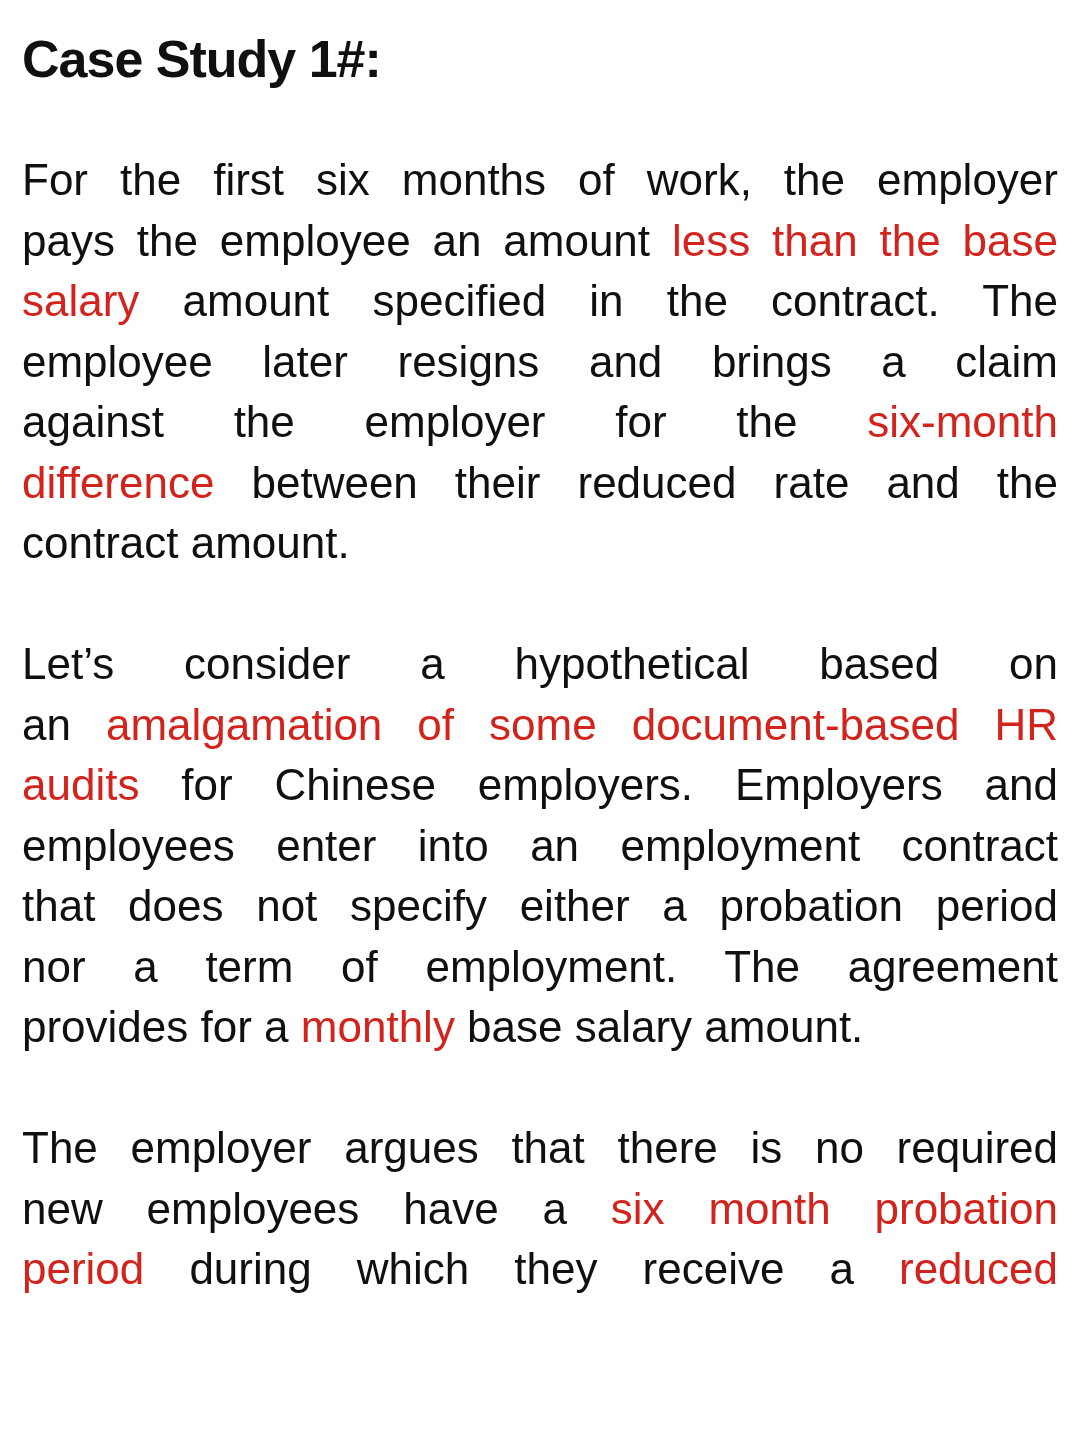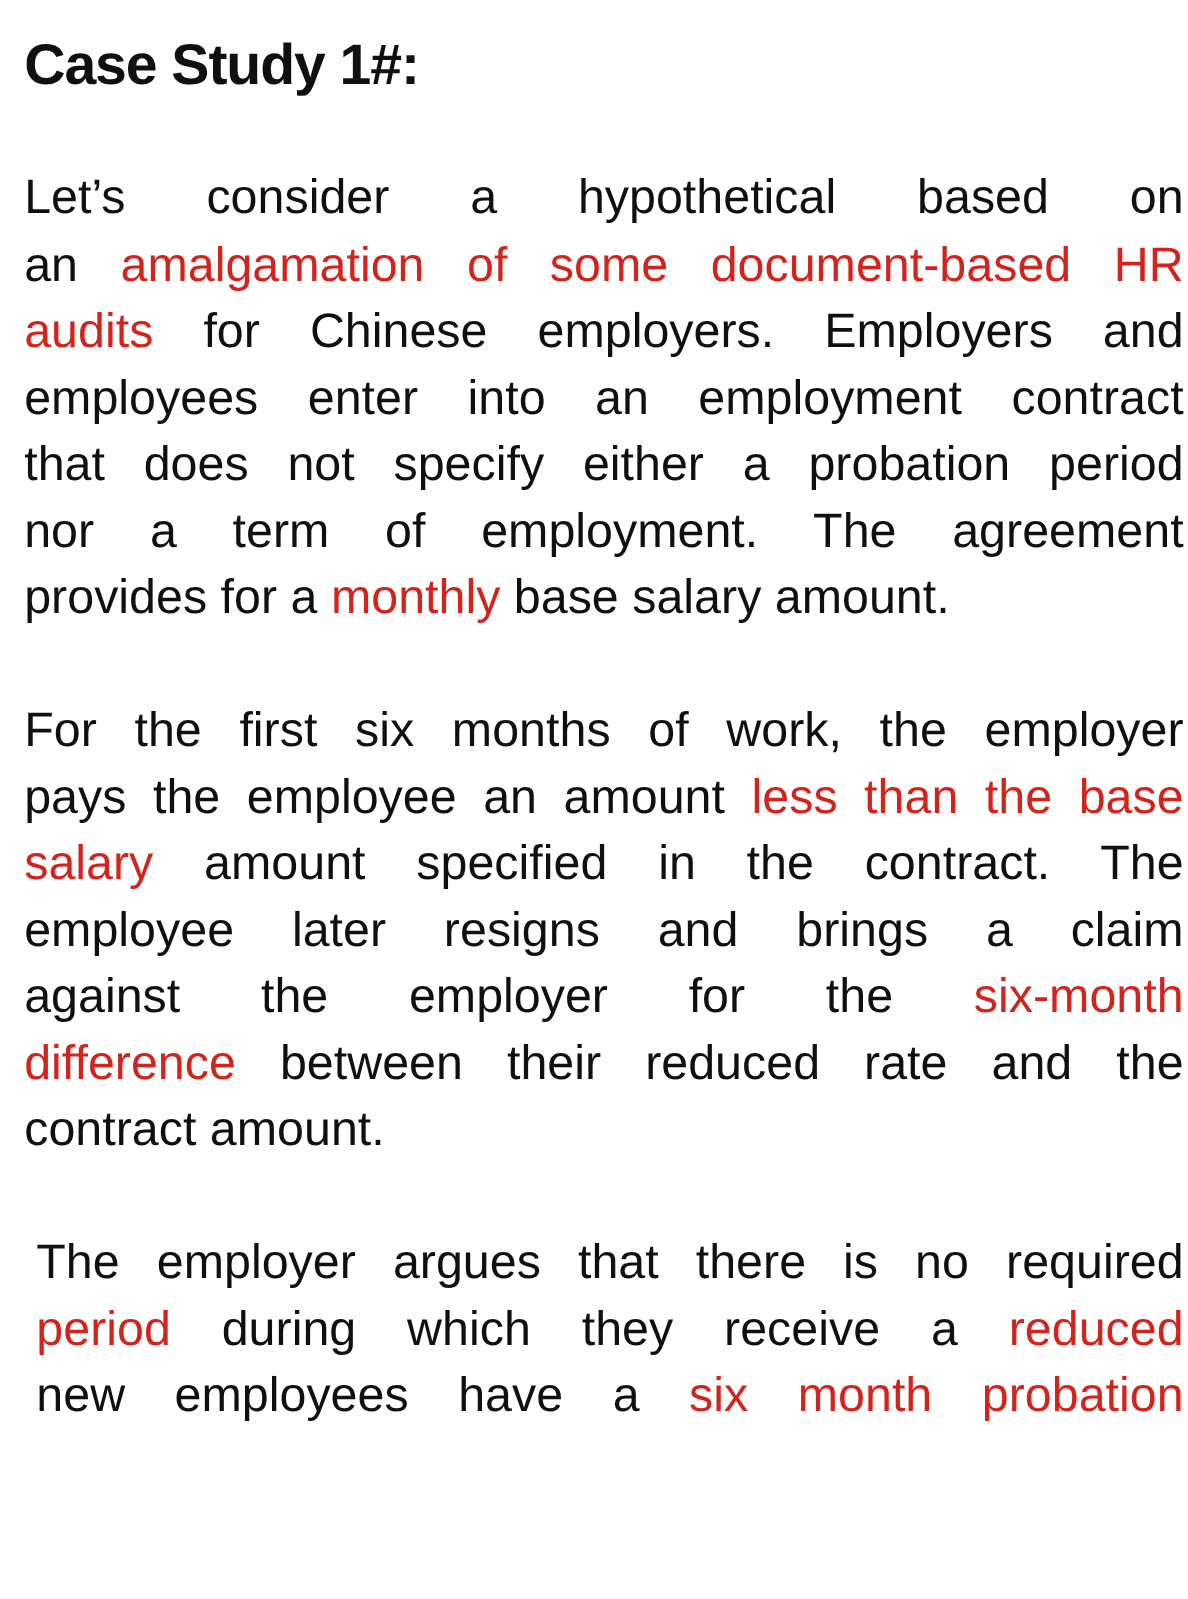--- a/index.html
+++ b/index.html
@@ -10,37 +10,36 @@
   body {
     width: 1080px;
     height: 1454px;
     overflow: hidden;
     font-family: "Liberation Sans", sans-serif;
   }
   .article {
     box-sizing: border-box;
     width: 1080px;
     height: 1454px;
-    padding: 29px 4px 0 22px;
+    padding: 29px 22px 0 22px;
     background: #ffffff;
   }
   .article-title {
     font-size: 52px;
     font-weight: bold;
     letter-spacing: -1px;
     line-height: 60.5px;
     color: #101010;
     margin: 0 0 60.5px 0;
   }
   .paragraph {
     margin: 0 0 60.5px 0;
   }
   .paragraph:last-child {
     margin-bottom: 0;
-    margin-left: 11px;
   }
   .text-line {
     font-size: 44px;
     line-height: 60.5px;
     color: #101010;
     text-align: justify;
     text-align-last: justify;
     white-space: normal;
   }
   .text-line.last {
@@ -50,36 +49,36 @@
     color: #d2241d;
   }
 </style>
 </head>
 <body>
 
 <div class="article">
   <h1 class="article-title">Case Study 1#:</h1>
   <div id="article-body">
       <div class="paragraph">
+        <div class="text-line"><span class="">For the first six months of work, the employer</span></div>
+        <div class="text-line"><span class="">pays the employee an amount </span><span class="hl">less than the base</span></div>
+        <div class="text-line"><span class="hl">salary</span><span class=""> amount specified in the contract. The</span></div>
+        <div class="text-line"><span class="">employee later resigns and brings a claim</span></div>
+        <div class="text-line"><span class="">against the employer for the </span><span class="hl">six-month</span></div>
+        <div class="text-line"><span class="hl">difference</span><span class=""> between their reduced rate and the</span></div>
+        <div class="text-line last"><span class="">contract amount.</span></div>
+      </div>
+      <div class="paragraph">
         <div class="text-line"><span class="">Let’s consider a hypothetical based on</span></div>
         <div class="text-line"><span class="">an </span><span class="hl">amalgamation of some document-based HR</span></div>
         <div class="text-line"><span class="hl">audits</span><span class=""> for Chinese employers. Employers and</span></div>
         <div class="text-line"><span class="">employees enter into an employment contract</span></div>
         <div class="text-line"><span class="">that does not specify either a probation period</span></div>
         <div class="text-line"><span class="">nor a term of employment. The agreement</span></div>
         <div class="text-line last"><span class="">provides for a </span><span class="hl">monthly</span><span class=""> base salary amount.</span></div>
       </div>
       <div class="paragraph">
-        <div class="text-line"><span class="">For the first six months of work, the employer</span></div>
-        <div class="text-line"><span class="">pays the employee an amount </span><span class="hl">less than the base</span></div>
-        <div class="text-line"><span class="hl">salary</span><span class=""> amount specified in the contract. The</span></div>
-        <div class="text-line"><span class="">employee later resigns and brings a claim</span></div>
-        <div class="text-line"><span class="">against the employer for the </span><span class="hl">six-month</span></div>
-        <div class="text-line"><span class="hl">difference</span><span class=""> between their reduced rate and the</span></div>
-        <div class="text-line last"><span class="">contract amount.</span></div>
-      </div>
-      <div class="paragraph">
         <div class="text-line"><span class="">The employer argues that there is no required</span></div>
+        <div class="text-line"><span class="">new employees have a </span><span class="hl">six month probation</span></div>
         <div class="text-line"><span class="hl">period</span><span class=""> during which they receive a </span><span class="hl">reduced</span></div>
-        <div class="text-line"><span class="">new employees have a </span><span class="hl">six month probation</span></div>
       </div>
     </div>
 </div>
 
 </body></html>

